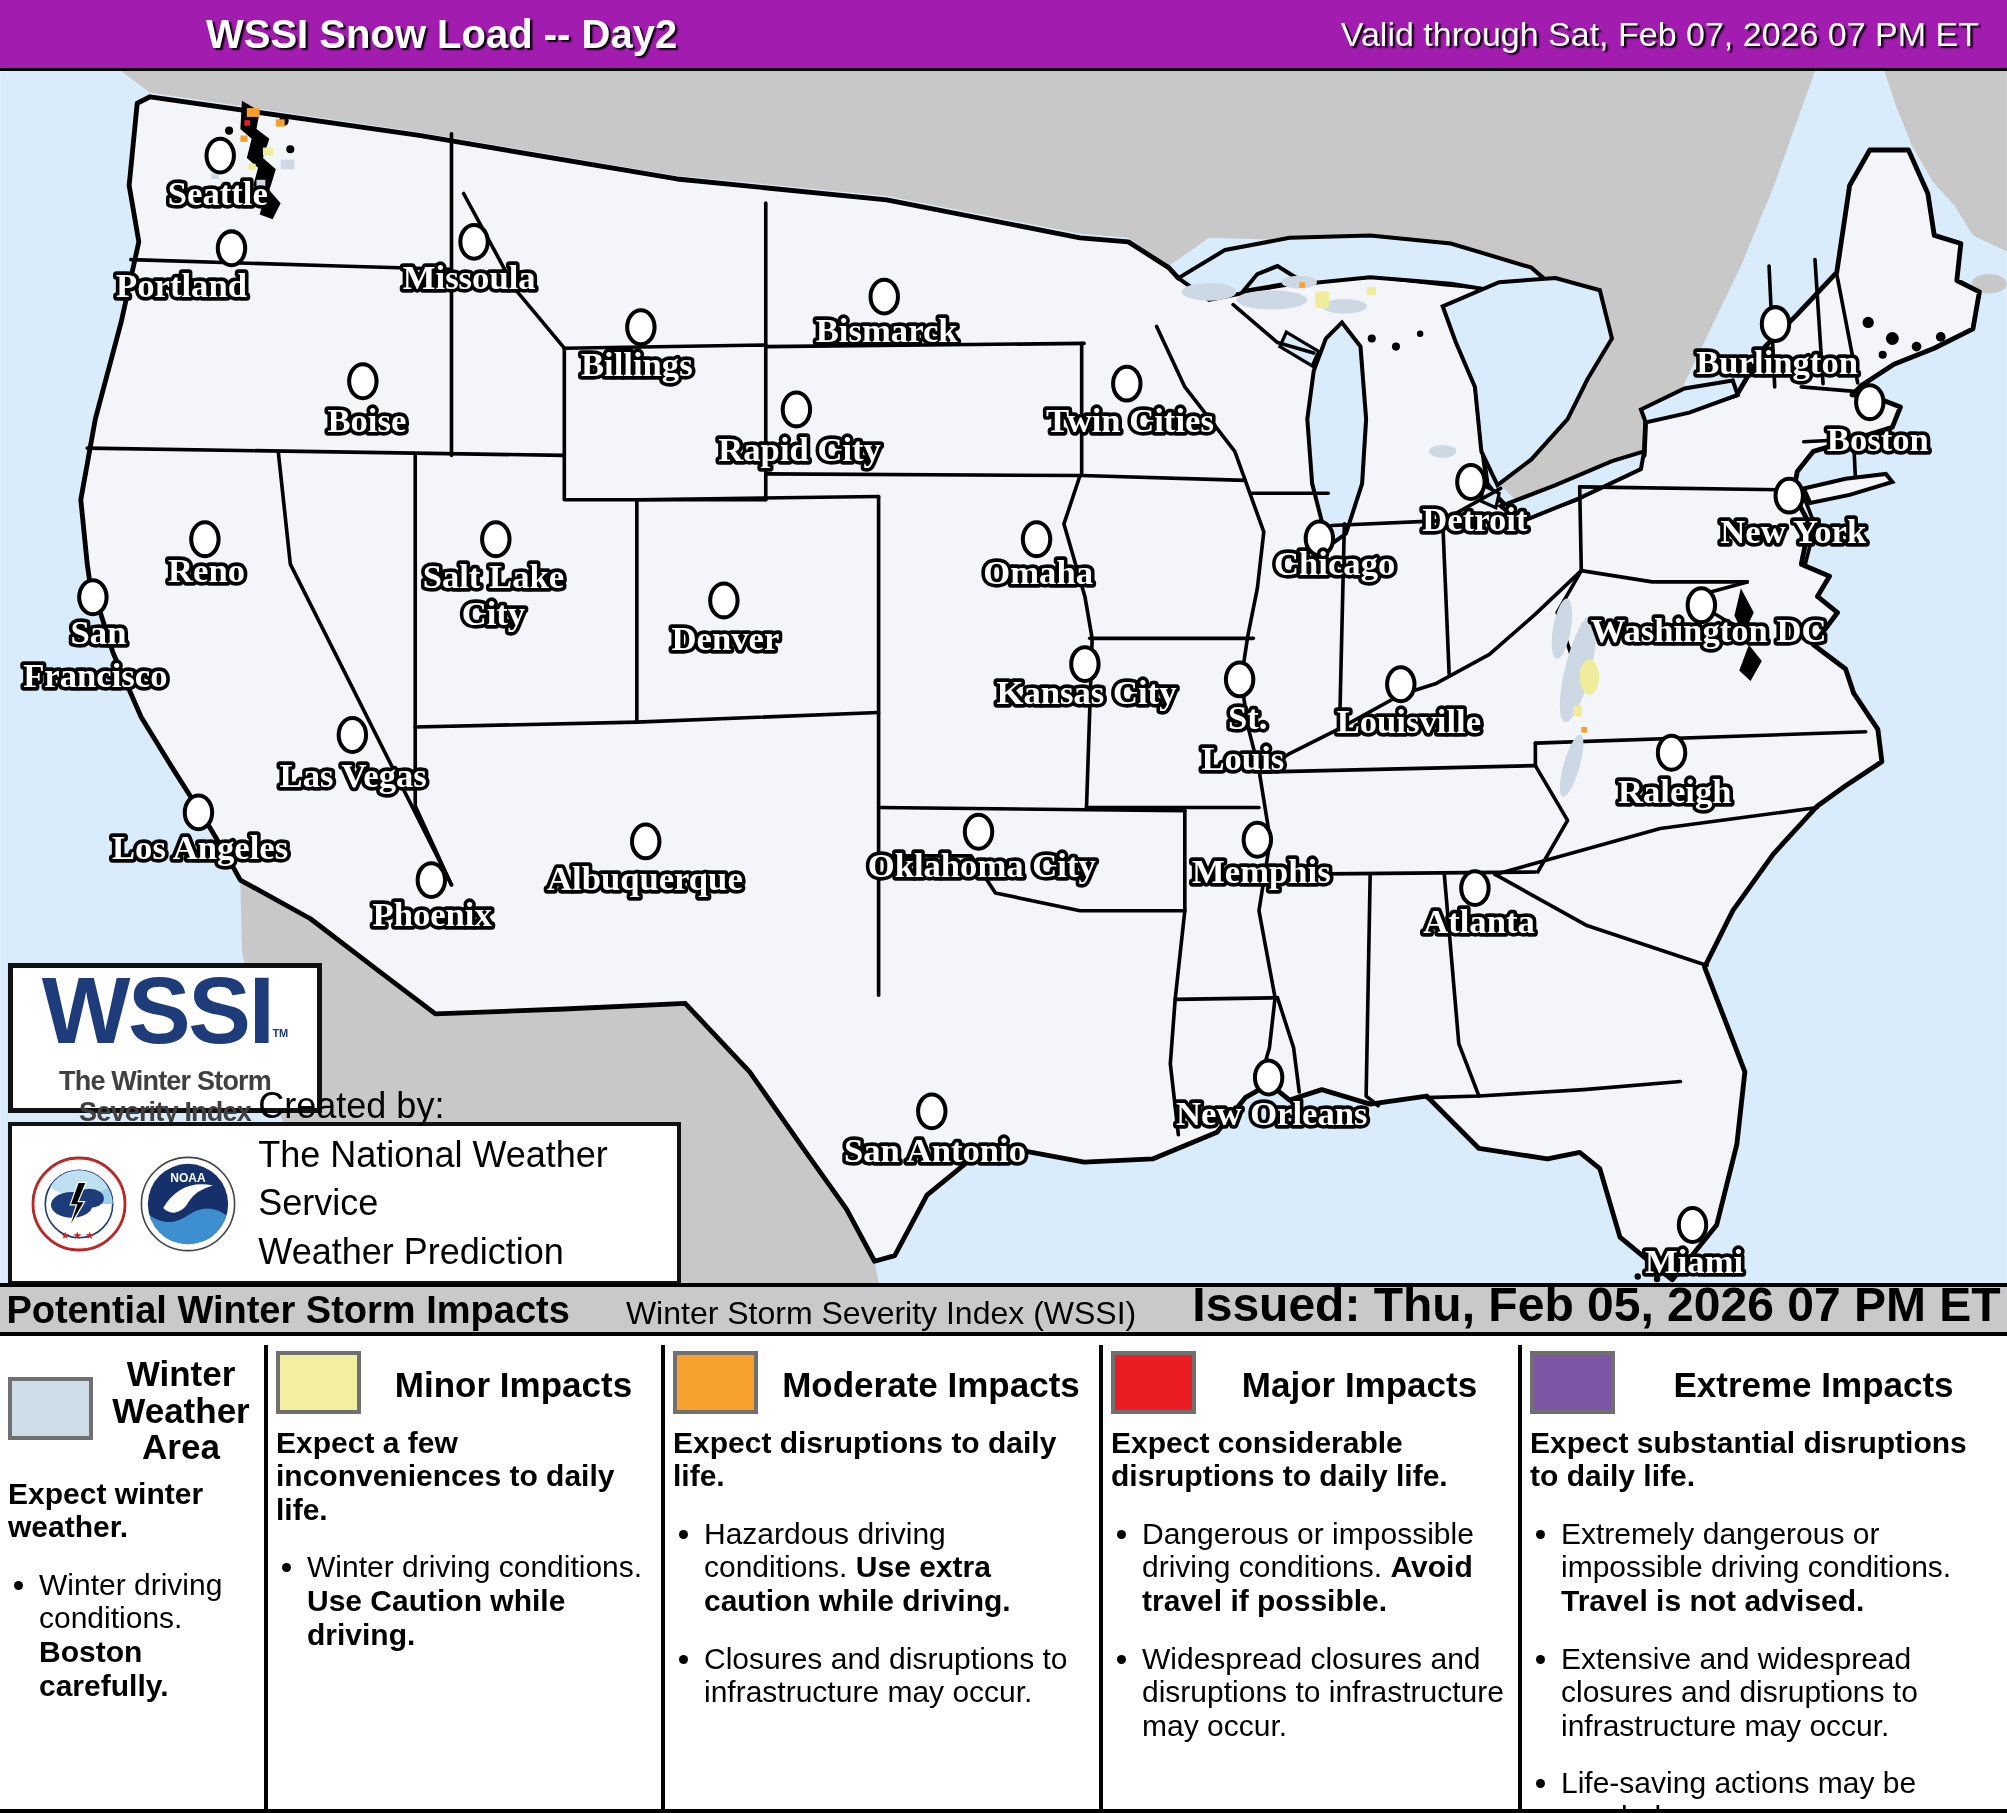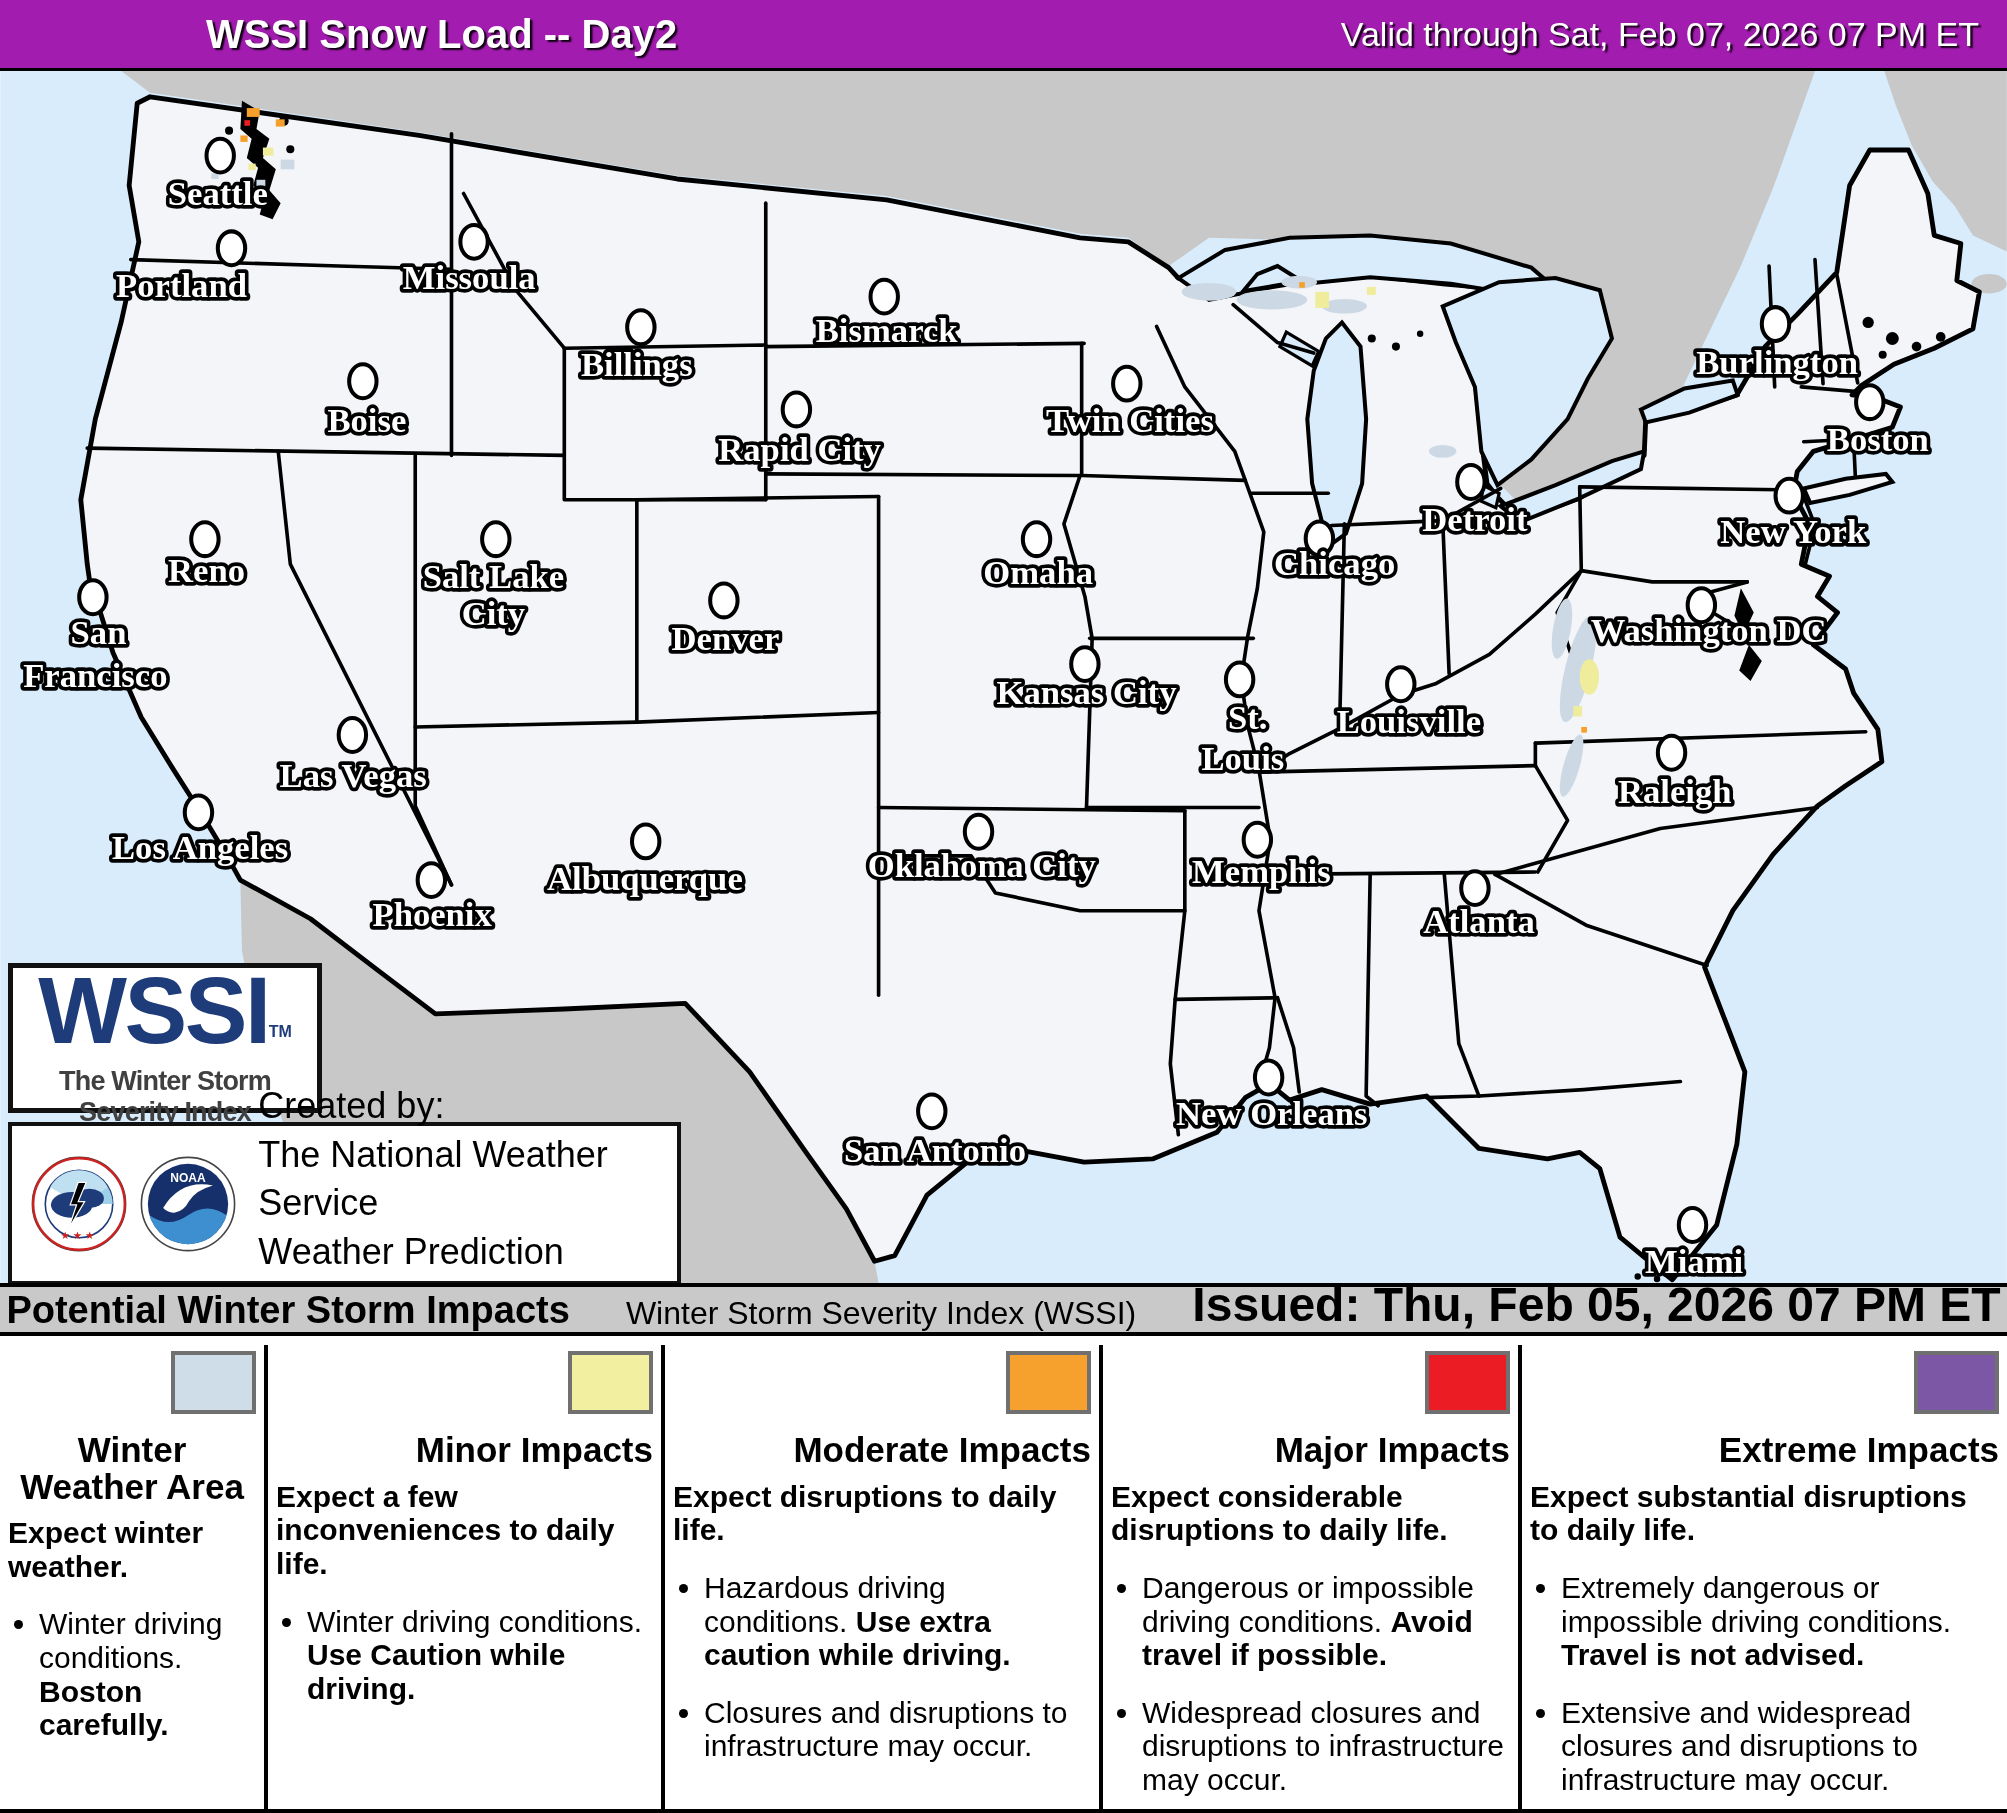--- a/index.html
+++ b/index.html
@@ -13,21 +13,21 @@
 
   
   .map-wrap{position:absolute;left:0;top:71px;width:2007px;height:1212px;}
   svg text.city{font-family:"Liberation Serif",serif;font-weight:bold;font-size:43px;fill:#fff;stroke:#000;
        stroke-width:9px;paint-order:stroke;stroke-linejoin:round;text-anchor:middle;}
 
   
   .wssi-box{position:absolute;left:8px;top:963px;width:314px;height:150px;background:#fff;border:5.6px solid #111;
        box-sizing:border-box;text-align:center;}
   .wssi-word{font-size:94px;font-weight:bold;color:#1E3B7A;line-height:.88;letter-spacing:-2.4px;margin-top:1.6px;}
-  .wssi-tm{font-size:16px;vertical-align:6.4px;letter-spacing:0;text-align:center;}
+  .wssi-tm{font-size:11px;vertical-align:6.4px;letter-spacing:0;text-align:center;}
   .wssi-sub{font-size:27px;font-weight:bold;color:#404040;margin-top:14px;letter-spacing:-0.8px;}
   .wssi-bar{display:flex;height:21px;margin:4.8px 8px 0 8px;}
   .wssi-bar div{flex:1;}
   .lb0{background:#D8D4E2;} .lb1{background:#EFEC9C;} .lb2{background:#F6A02B;} .lb3{background:#EC1C24;} .lb4{background:#7E57A5;}
 
   
   .credit-box{position:absolute;left:8px;top:1122px;width:673px;height:163px;background:#fff;border:4px solid #111;
        box-sizing:border-box;display:flex;align-items:center;}
   .credit-logos{display:flex;gap:11.3px;margin-left:18px;}
   .credit-text{margin-left:21px;font-size:36px;color:#000;line-height:1.35;}
@@ -39,21 +39,21 @@
   .ib-left{font-size:38px;font-weight:bold;color:#000;margin-left:6.4px;}
   .ib-center{font-size:32px;color:#000;flex:1;text-align:center;}
   .ib-right{font-size:48px;font-weight:bold;color:#000;margin-right:6.4px;}
 
   
   .legend{position:absolute;left:0;top:1345px;width:2007px;height:469px;background:#fff;
        display:grid;grid-template-columns:268px 397px 438px 419px 485px;box-sizing:border-box;
        border-bottom:5.6px solid #000;}
   .col{border-right:4px solid #000;padding:6.4px 8px 0 8px;box-sizing:border-box;overflow:hidden;}
   .col:last-child{border-right:none;}
-  .col-head{display:flex;gap:13px;align-items:flex-end;flex-direction:column;}
+  .col-head{display:flex;gap:13px;align-items:center;}
   .swatch{width:77px;height:55px;border:4.8px solid #707070;flex:0 0 auto;box-sizing:content-box;}
   .sw0{background:#CFDDE8;} .sw1{background:#F2EFA0;} .sw2{background:#F6A12D;} .sw3{background:#EB1C24;} .sw4{background:#7B57A6;}
   .col-title{font-size:35px;font-weight:bold;line-height:1.04;padding-top:4.8px;text-align:center;flex:1;}
   .lead{font-size:30px;font-weight:bold;margin:11.3px 0 0 0;line-height:1.12;}
   .col ul{margin:24px 0 0 0;padding-left:31px;}
   .col li{font-size:30px;line-height:1.12;margin-bottom:24px;}
 </style>
 </head>
 <body>
 

